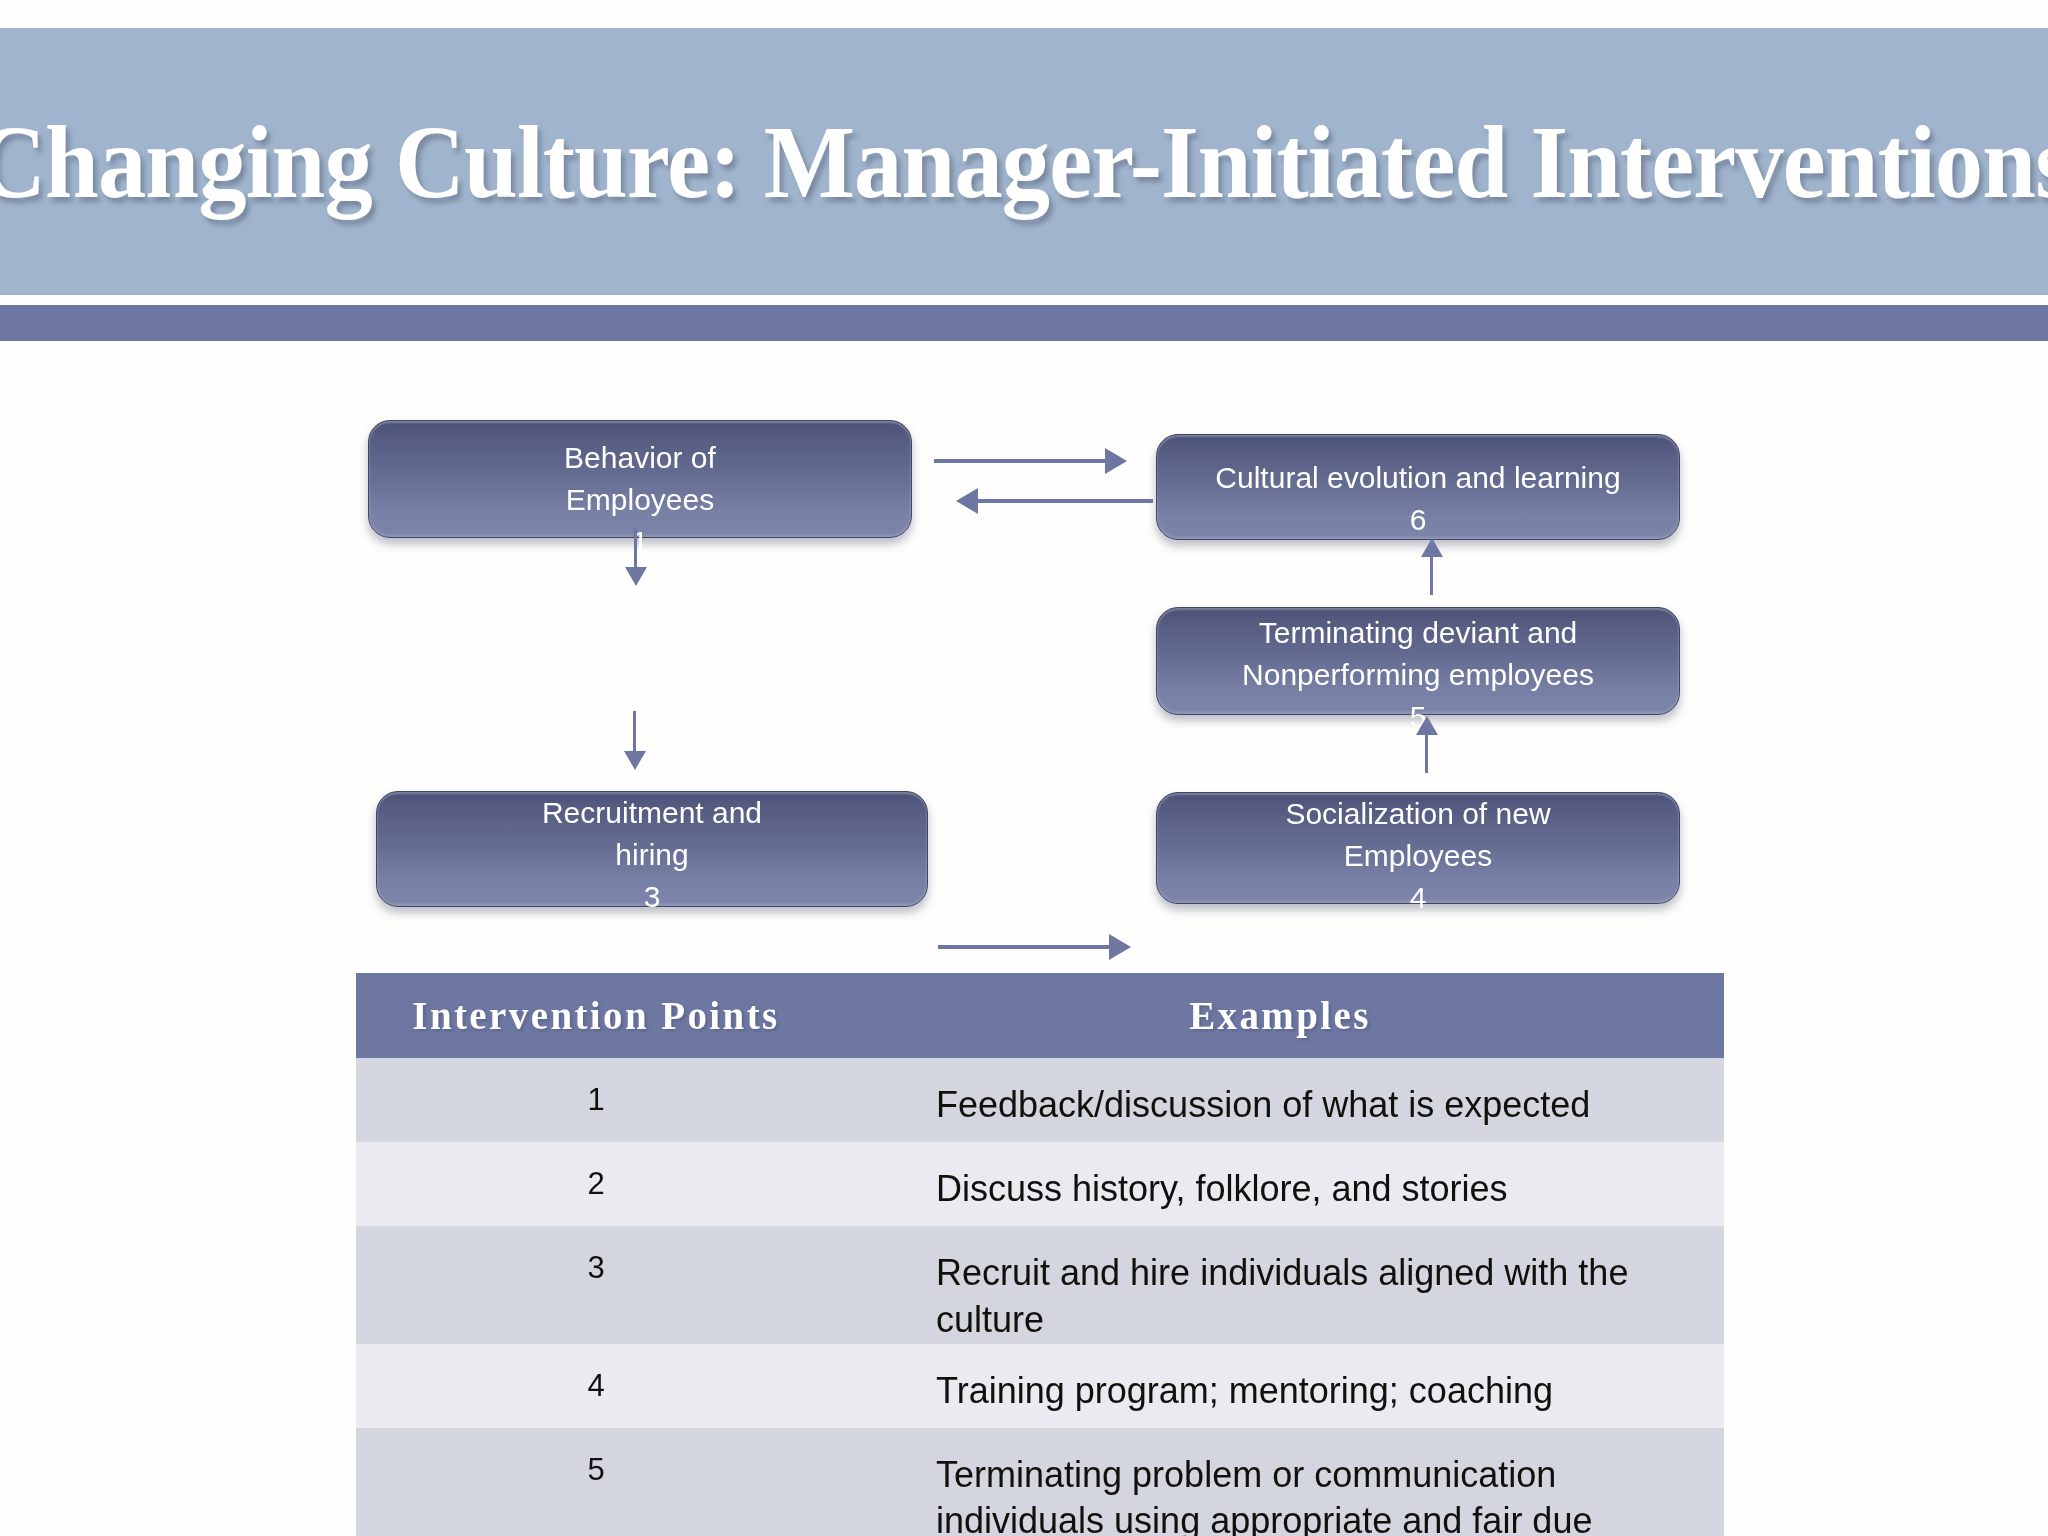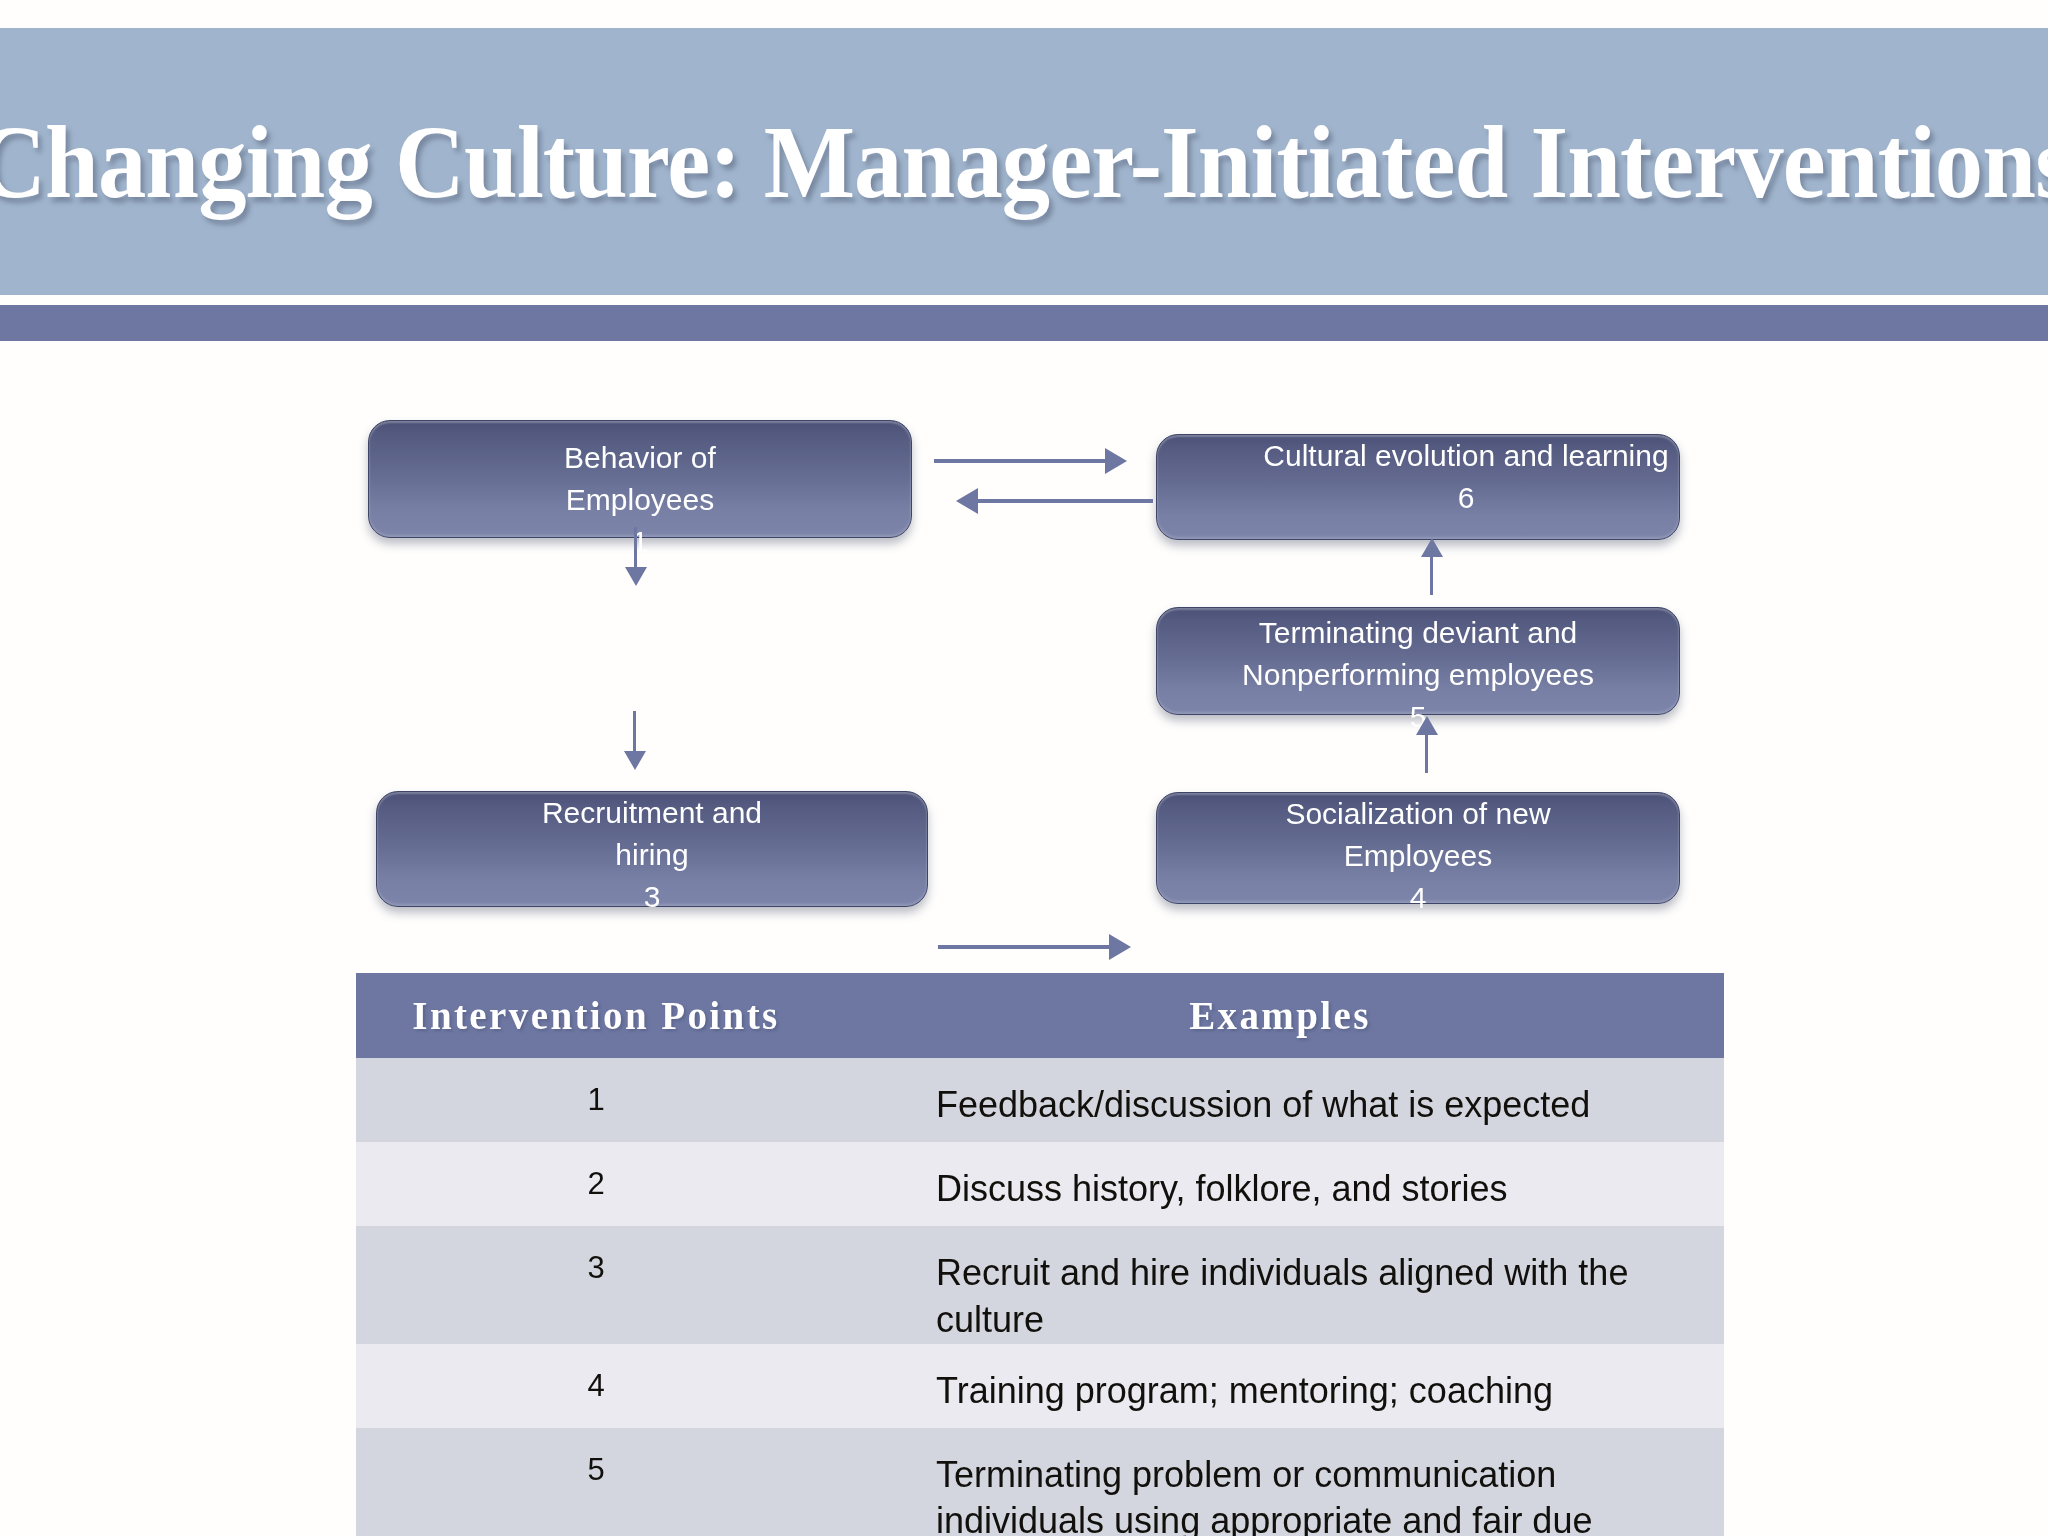--- a/index.html
+++ b/index.html
@@ -90,21 +90,21 @@
   }
 
   
   #node1 { left: 368px;  top:  79px; width: 542px; height: 116px; }
   #node1 .node-label { top: 16px; text-align: center; }
   #node2 { left: 376px;  top: 265px; width: 534px; height: 116px; }
   #node2 .node-label { top: 2px; }
   #node3 { left: 376px;  top: 450px; width: 550px; height: 114px; }
   #node3 .node-label { top: 0px; }
   #node6 { left: 1156px; top:  93px; width: 522px; height: 104px; }
-  #node6 .node-label { top: 0; padding-left: 48px; }
+  #node6 .node-label { top: 22px; }
   #node5 { left: 1156px; top: 266px; width: 522px; height: 106px; }
   #node5 .node-label { top: 4px; }
   #node4 { left: 1156px; top: 451px; width: 522px; height: 110px; }
   #node4 .node-label { top: 0px; }
 
   
   .arrow-line {
     position: absolute;
     background: #6d77a2;
   }

